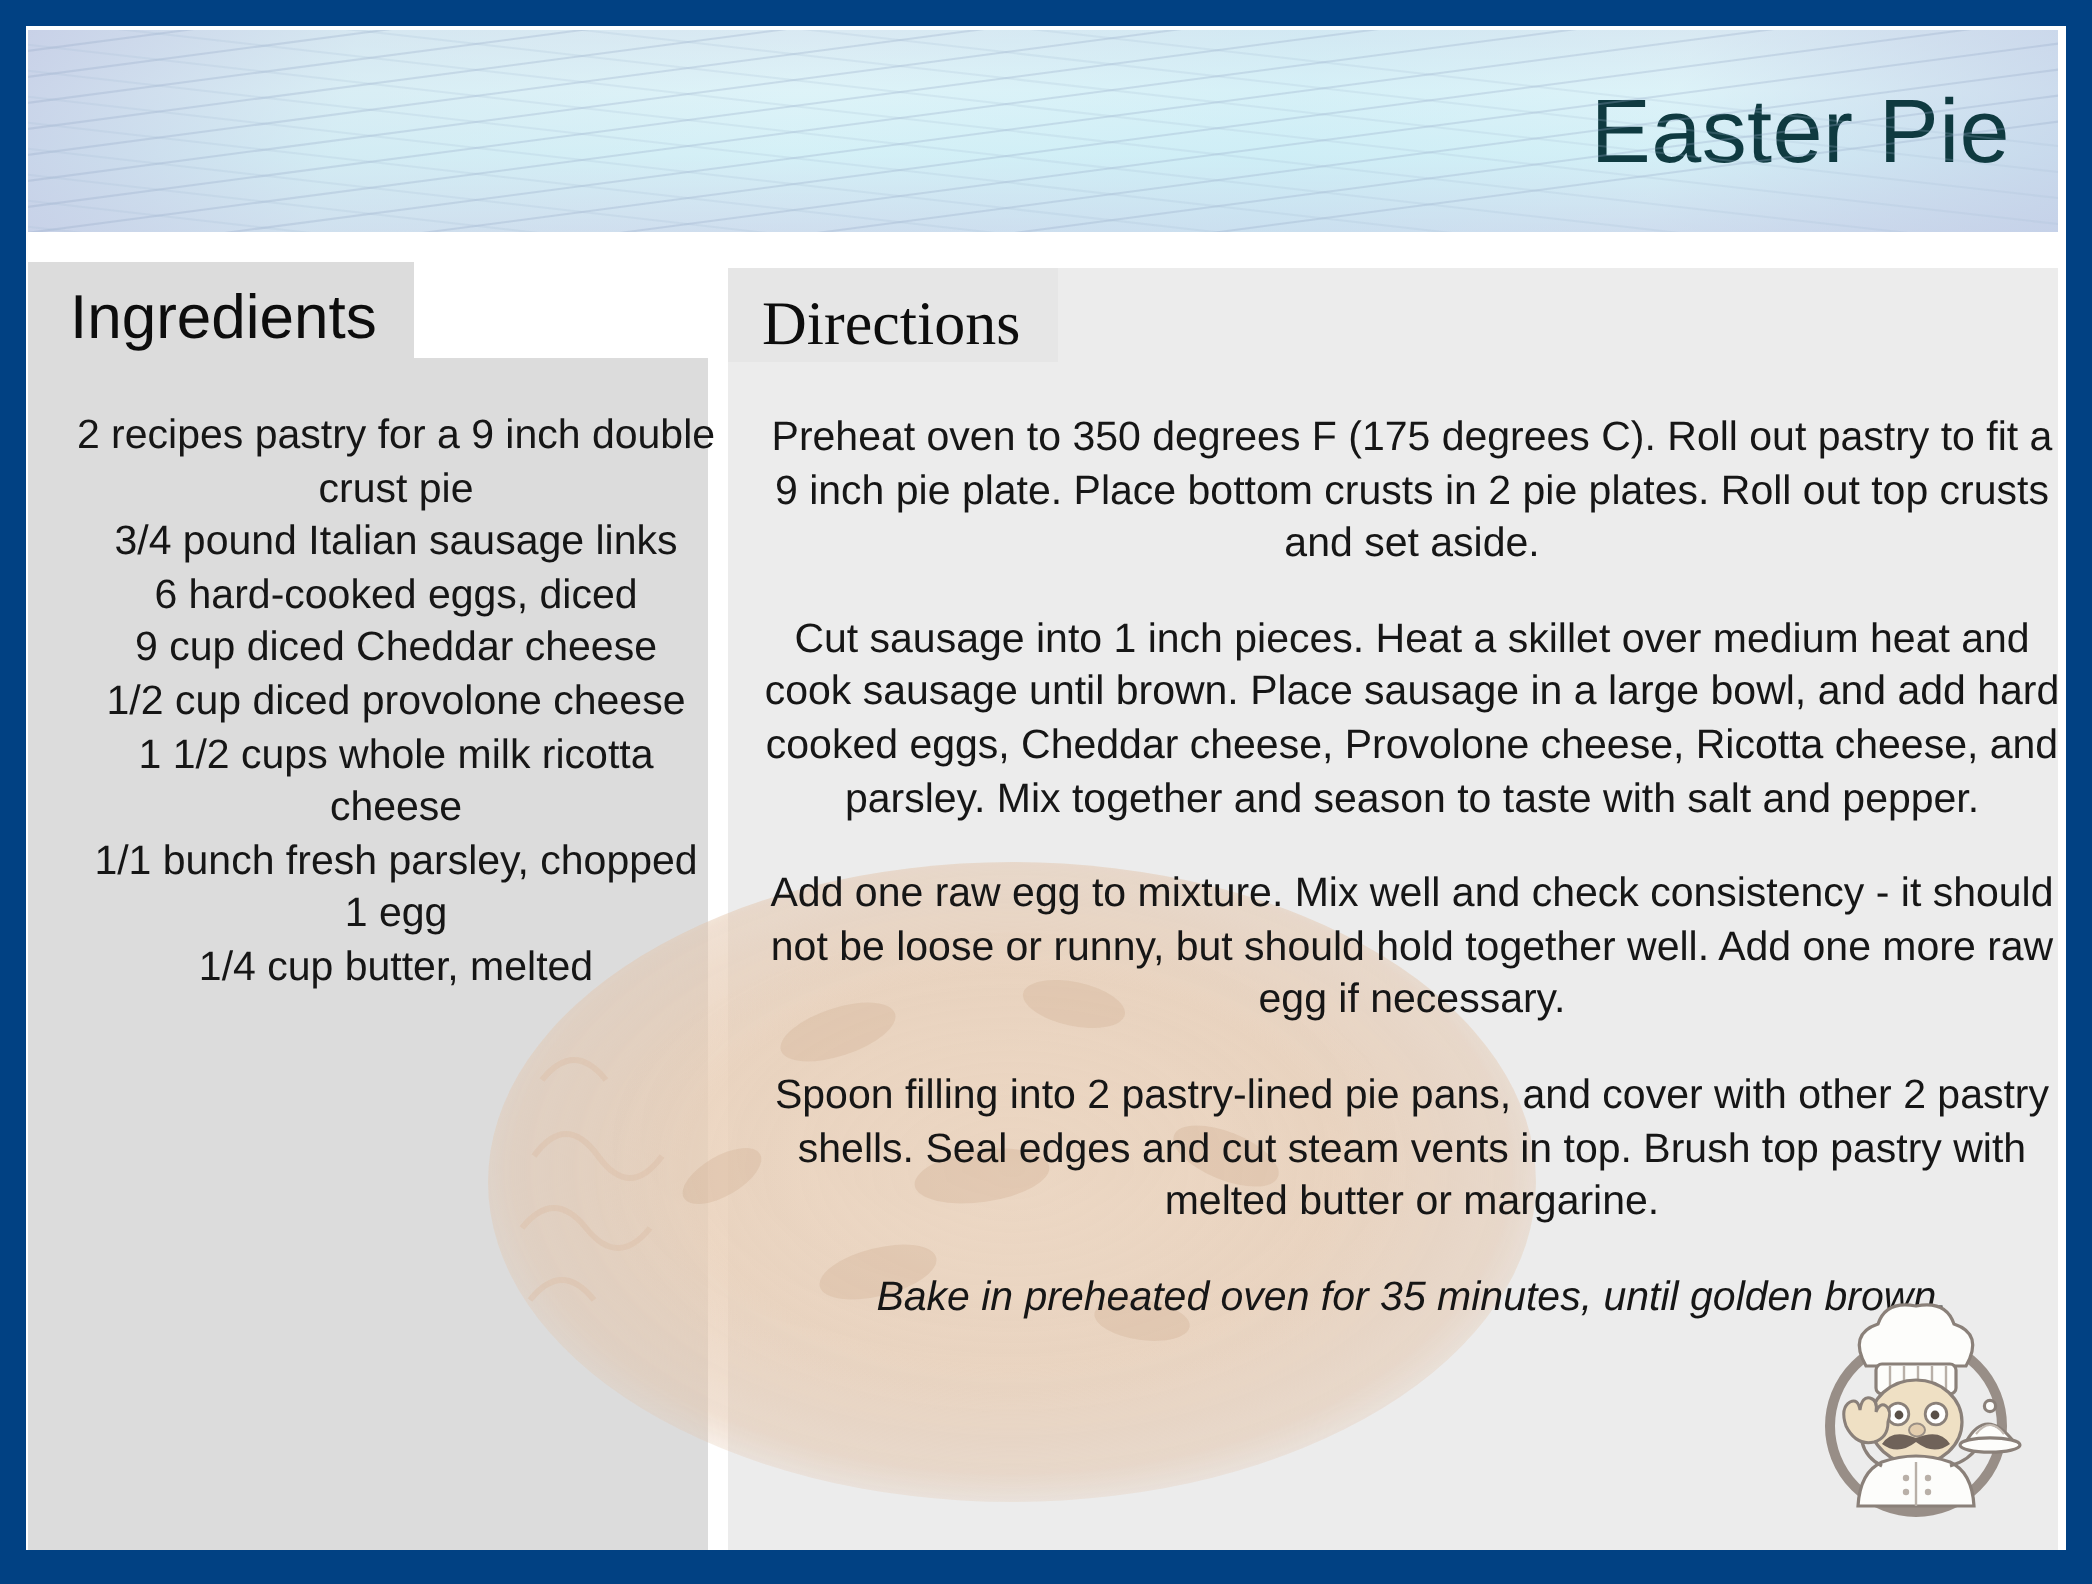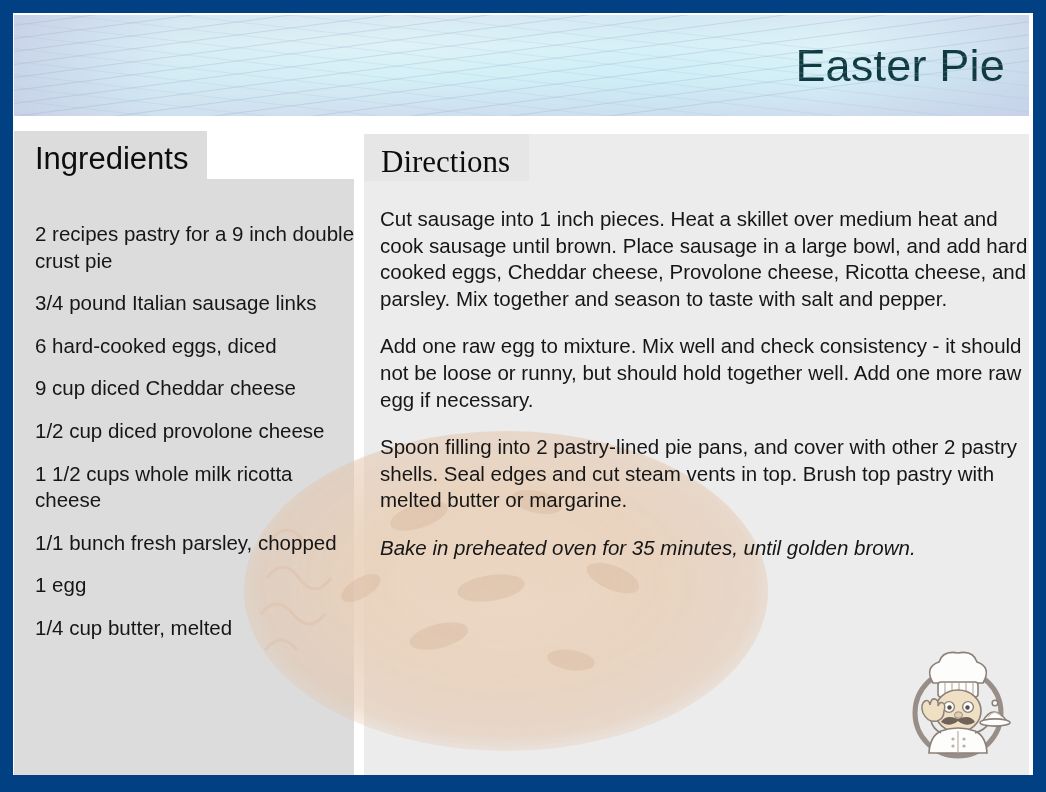--- a/index.html
+++ b/index.html
@@ -23,20 +23,21 @@
 
   
   #page {
     position: absolute;
     left: 13px;
     top: 13px;
     width: 1020px;
     height: 762px;
     background: #ffffff;
     overflow: hidden;
+    text-align: center;
   }
 
   
   #banner {
     position: absolute;
     left: 1px;
     top: 2px;
     width: 1015px;
     height: 101px;
     overflow: hidden;
@@ -136,21 +137,21 @@
   
   #ing-list {
     position: absolute;
     left: 22px;
     top: 192px;
     width: 326px;
     font-size: 20.5px;
     line-height: 26.6px;
     color: #161616;
   }
-  #ing-list div { white-space: normal; margin-top: 16px; }
+  #ing-list div { white-space: normal; }
 
   #dir-body {
     position: absolute;
     left: 367px;
     top: 193px;
     width: 652px;
     font-size: 20.5px;
     line-height: 26.6px;
     color: #161616;
   }
@@ -256,20 +257,21 @@
       <div>9 cup diced Cheddar cheese</div>
       <div>1/2 cup diced provolone cheese</div>
       <div>1 1/2 cups whole milk ricotta cheese</div>
       <div>1/1 bunch fresh parsley, chopped</div>
       <div>1 egg</div>
       <div>1/4 cup butter, melted</div>
     </div>
 
     <div class="section-heading" id="dir-heading">Directions</div>
     <div id="dir-body">
+      <p>Preheat oven to 350 degrees F (175 degrees C). Roll out pastry to fit a 9 inch pie plate. Place bottom crusts in 2 pie plates. Roll out top crusts and set aside.</p>
       <p>Cut sausage into 1 inch pieces. Heat a skillet over medium heat and cook sausage until brown. Place sausage in a large bowl, and add hard cooked eggs, Cheddar cheese, Provolone cheese, Ricotta cheese, and parsley. Mix together and season to taste with salt and pepper.</p>
       <p>Add one raw egg to mixture. Mix well and check consistency - it should not be loose or runny, but should hold together well. Add one more raw egg if necessary.</p>
       <p>Spoon filling into 2 pastry-lined pie pans, and cover with other 2 pastry shells. Seal edges and cut steam vents in top. Brush top pastry with melted butter or margarine.</p>
       <p>Bake in preheated oven for 35 minutes, until golden brown.</p>
     </div>
 
     <svg id="chef-logo" viewBox="0 0 122 118" xmlns="http://www.w3.org/2000/svg">
       <g fill="none" stroke="#7c6f66" stroke-width="5">
         <circle cx="61" cy="66" r="43" stroke-opacity="0.75"></circle>
       </g>

